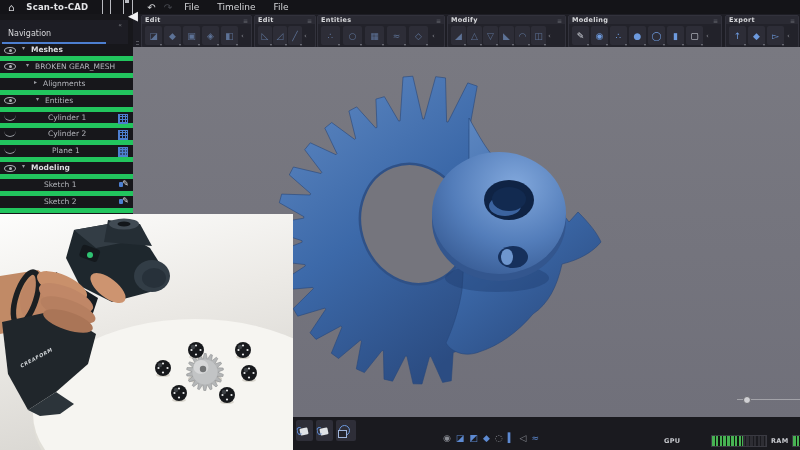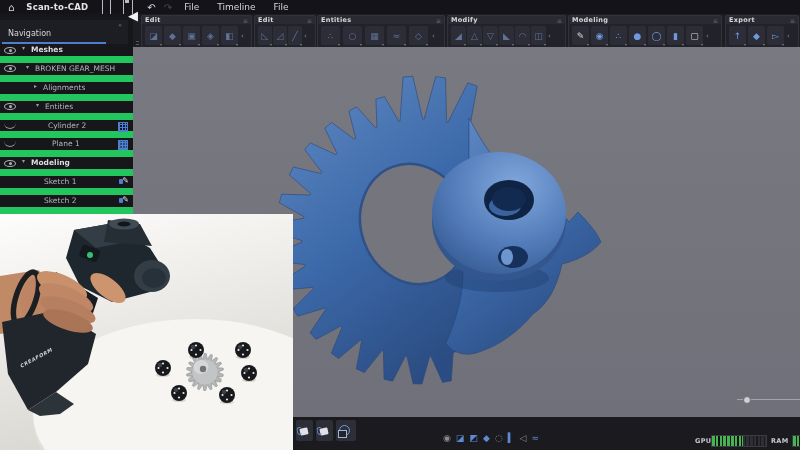--- a/index.html
+++ b/index.html
@@ -36,21 +36,21 @@
   .tcol{font-size:7px;color:#8a8c94;padding:0 1px;}
   
   #navpanel{position:absolute;left:0;top:14px;width:133px;height:436px;background:#17171b;}
   #navtab{position:absolute;left:0;top:6px;width:112px;height:24px;background:#1d1d24;padding-left:16px;}
   #navtab .ntl{position:absolute;left:8px;top:9px;font-size:8px;color:#d6d7da;}
   #navtab .pin{position:absolute;right:6px;top:1px;font-size:6px;color:#8a8c92;}
   #navtab .underline{position:absolute;left:2px;bottom:0;width:104px;height:2px;background:#4d7fd0;}
   #panel-collapse{position:absolute;left:128px;top:8px;font-size:13px;color:#f2f2f4;font-weight:bold;z-index:5;}
   #navscroll{position:absolute;left:130px;top:30px;width:2px;height:16px;background:#4a4a52;border-radius:1px;}
   #tree{position:absolute;left:0;top:30px;width:133px;}
-  .trow{position:relative;height:11.9px;border-bottom:7px solid #22c55e;background:#17171b;}
+  .trow{position:relative;height:11.9px;border-bottom:5px solid #22c55e;background:#17171b;}
   .tlabel{position:absolute;top:1px;font-size:7.5px;color:#b4b6bc;white-space:nowrap;}
   .tlabel.bold{font-weight:bold;color:#dcdde0;}
   .tlabel.dim{color:#67696f;}
   .chev{position:absolute;top:0;font-size:6px;color:#9a9ca2;}
   
   .eye{position:absolute;top:2.5px;width:12px;height:7px;}
   .eye:before{content:"";position:absolute;inset:0;border:1px solid #b0b2b8;border-radius:50%;}
   .eye:after{content:"";position:absolute;left:4.5px;top:2px;width:3px;height:3px;border-radius:50%;background:#b0b2b8;}
   .eye.blue:before{border-color:#5d8ad2;}
   .eye.blue:after{background:#5d8ad2;}
@@ -224,20 +224,25 @@
         <span class="chev" style="left:34px">▸</span>
         <span class="tlabel" style="left:43px">Alignments</span>
       </div>
       <div class="trow">
         <span class="eye" style="left:4px"></span>
         <span class="chev" style="left:36px">▾</span>
         <span class="tlabel" style="left:45px">Entities</span>
       </div>
       <div class="trow">
         <span class="eyec" style="left:4px"></span>
+        <span class="tlabel" style="left:48px">Cylinder 1</span>
+        <span class="gridi"></span>
+      </div>
+      <div class="trow">
+        <span class="eyec" style="left:4px"></span>
         <span class="tlabel" style="left:48px">Cylinder 2</span>
         <span class="gridi"></span>
       </div>
       <div class="trow">
         <span class="eyec" style="left:4px"></span>
         <span class="tlabel" style="left:52px">Plane 1</span>
         <span class="gridi filled"></span>
       </div>
       <div class="trow">
         <span class="eye" style="left:4px"></span>
@@ -332,21 +337,21 @@
       <span class="si">◉</span>
       <span class="si blue">◪</span>
       <span class="si blue">◩</span>
       <span class="si blue">◆</span>
       <span class="si">◌</span>
       <span class="si blue">▍</span>
       <span class="si">◁</span>
       <span class="si blue">≈</span>
     </div>
 
-    <span class="meter-label" style="left:695px">GPU</span>
+    <span class="meter-label" style="left:664px">GPU</span>
     <div class="meter" style="left:711px;width:54px">
       <div class="mtrack"></div>
         <div class="mfill" id="gpufill" style="width: 57%;"></div>
     </div>
     <span class="meter-label" style="left:771px">RAM</span>
     <div class="meter" style="left:792px;width:8px">
       <div class="mtrack"></div>
         <div class="mfill" id="ramfill" style="width: 100%;"></div>
     </div>
   </div>

